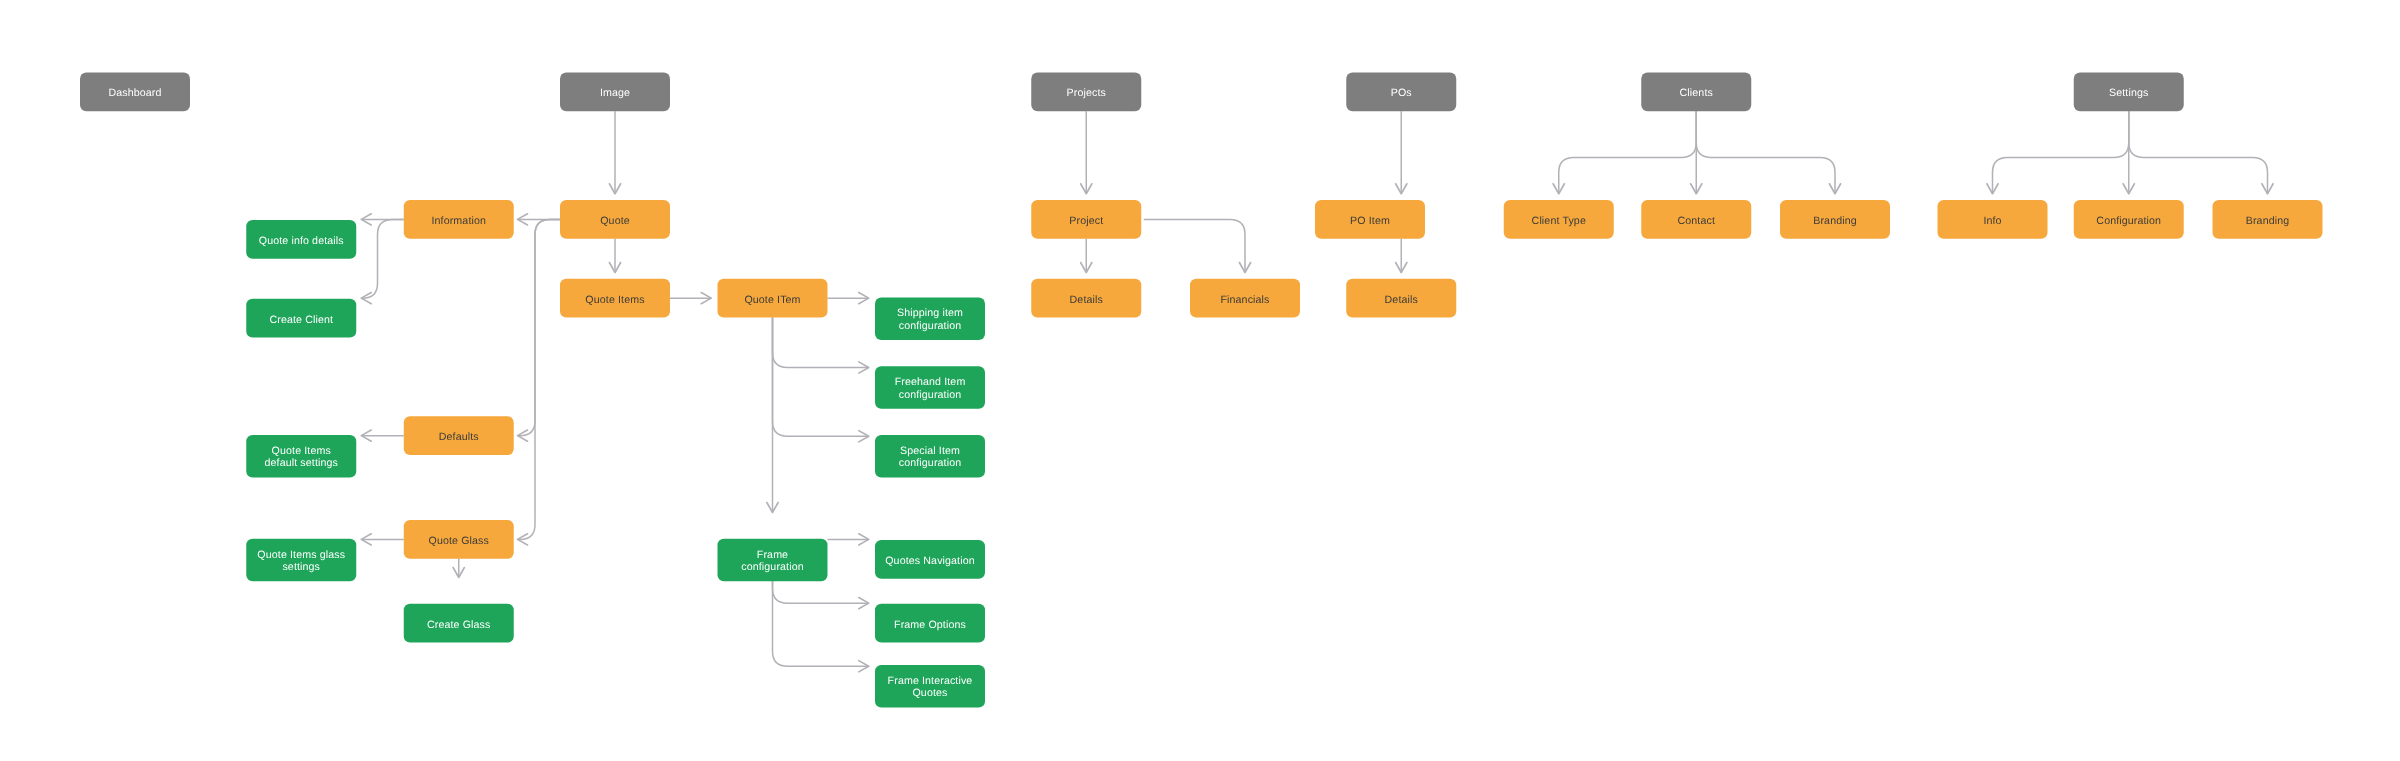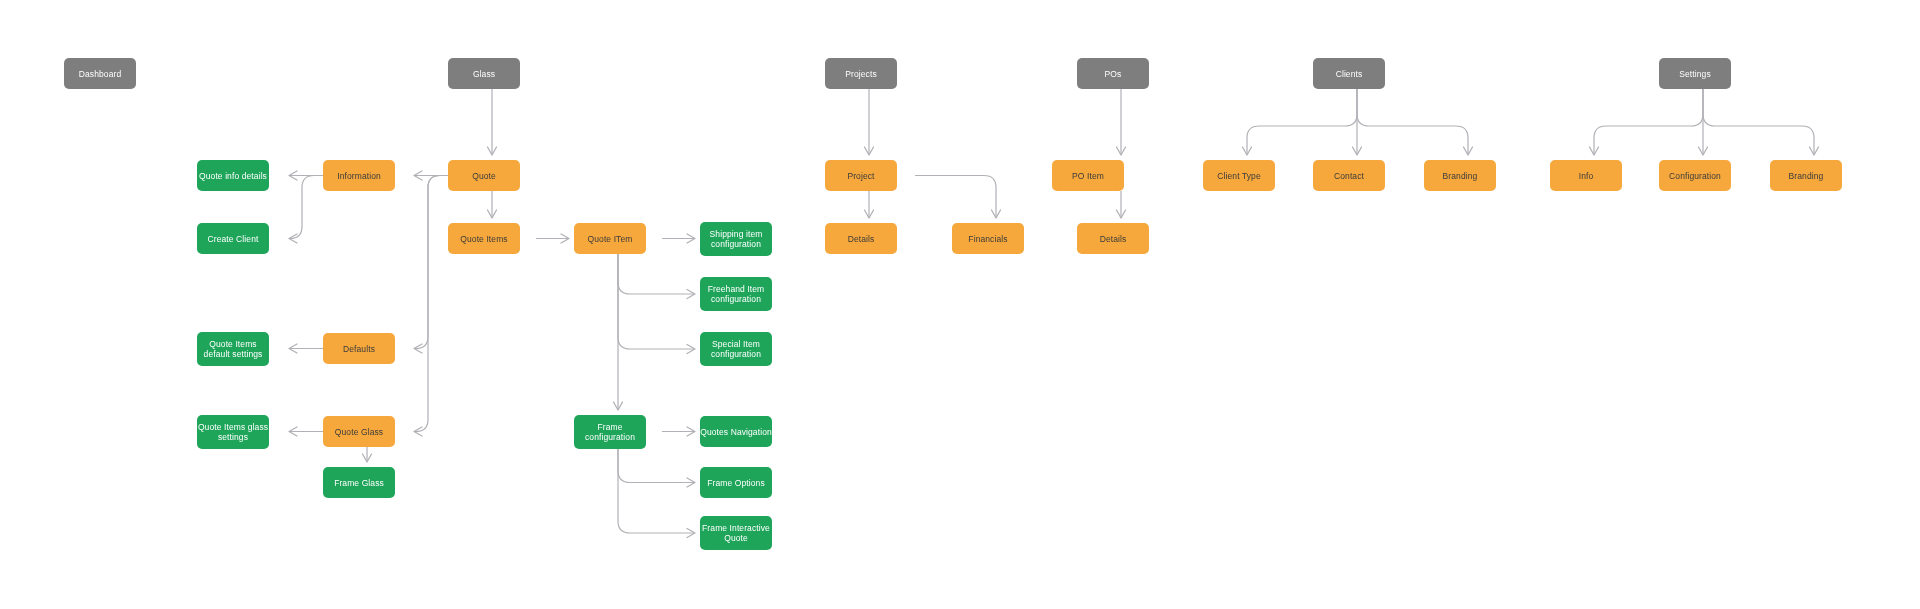--- a/index.html
+++ b/index.html
@@ -6,31 +6,31 @@
     --bg:#ffffff; --gray:#7e7e7e; --orange:#f6a83c; --green:#1ea55a;
     --edge:#b1b1b7; --graytext:#ffffff; --orangetext:#3b3b3b; --greentext:#ffffff;
   }
   html,body{margin:0;padding:0;background:var(--bg);}
   #canvas{
     position:relative; width:1920px; height:609px; background:var(--bg);
     overflow:hidden; font-family:"Liberation Sans","DejaVu Sans",sans-serif;
   }
   #edges{position:absolute;left:0;top:0;width:1920px;height:609px;}
   .node{
-    position:absolute; width:72px; box-sizing:border-box;
+    position:absolute; width:88px; box-sizing:border-box;
     display:flex; align-items:center; justify-content:center;
     text-align:center; border-radius:5px;
     font-size:8.5px; line-height:10px; font-weight:500;
     white-space:pre-line; letter-spacing:.1px;
   }
   .h1{height:31px}
   .h2{height:34px}
   .gray{background:var(--gray); color:var(--graytext);}
   .orange{background:var(--orange); color:var(--orangetext);text-align:right;}
-  .green{background:var(--green); color:var(--greentext);}
+  .green{background:var(--green); color:var(--greentext);margin-top:16px;}
 </style>
 </head>
 <body>
 
 <div id="canvas">
 
   <svg id="edges" xmlns="http://www.w3.org/2000/svg">
     <defs>
       <marker id="arrow" markerUnits="userSpaceOnUse" markerWidth="14" markerHeight="14" viewBox="0 0 14 14" refX="11" refY="7" orient="auto">
         <path d="M3,2.5 L11,7 L3,11.5" fill="none" stroke="var(--edge)" stroke-width="1.3" stroke-linecap="round" stroke-linejoin="round"></path>
@@ -63,21 +63,21 @@
       <path d="M1357,89 V114 Q1357,126 1345,126 H1259 Q1247,126 1247,138 V155" marker-end="url(#arrow)"></path>
       <path d="M1357,89 V155" marker-end="url(#arrow)"></path>
       <path d="M1357,89 V114 Q1357,126 1369,126 H1456 Q1468,126 1468,138 V155" marker-end="url(#arrow)"></path>
       <path d="M1703,89 V114 Q1703,126 1691,126 H1606 Q1594,126 1594,138 V155" marker-end="url(#arrow)"></path>
       <path d="M1703,89 V155" marker-end="url(#arrow)"></path>
       <path d="M1703,89 V114 Q1703,126 1715,126 H1802 Q1814,126 1814,138 V155" marker-end="url(#arrow)"></path>
     </g>
   </svg>
 
   <div class="node gray h1" style="left:64px;top:58px">Dashboard</div>
-  <div class="node gray h1" style="left:448px;top:58px">Glass</div>
+  <div class="node gray h1" style="left:448px;top:58px">Image</div>
   <div class="node gray h1" style="left:825px;top:58px">Projects</div>
   <div class="node gray h1" style="left:1077px;top:58px">POs</div>
   <div class="node gray h1" style="left:1313px;top:58px">Clients</div>
   <div class="node gray h1" style="left:1659px;top:58px">Settings</div>
 
   <div class="node green h1" style="left:197px;top:160px">Quote info details</div>
   <div class="node orange h1" style="left:323px;top:160px">Information</div>
   <div class="node orange h1" style="left:448px;top:160px">Quote</div>
   <div class="node green h1" style="left:197px;top:223px">Create Client</div>
   <div class="node orange h1" style="left:448px;top:223px">Quote Items</div>
@@ -90,24 +90,24 @@
 configuration</div>
   <div class="node green h2" style="left:197px;top:332px">Quote Items
 default settings</div>
   <div class="node orange h1" style="left:323px;top:333px">Defaults</div>
   <div class="node green h2" style="left:197px;top:415px">Quote Items glass
 settings</div>
   <div class="node orange h1" style="left:323px;top:416px">Quote Glass</div>
   <div class="node green h2" style="left:574px;top:415px">Frame
 configuration</div>
   <div class="node green h1" style="left:700px;top:416px">Quotes Navigation</div>
-  <div class="node green h1" style="left:323px;top:467px">Frame Glass</div>
+  <div class="node green h1" style="left:323px;top:467px">Create Glass</div>
   <div class="node green h1" style="left:700px;top:467px">Frame Options</div>
   <div class="node green h2" style="left:700px;top:516px">Frame Interactive
-Quote</div>
+Quotes</div>
 
   <div class="node orange h1" style="left:825px;top:160px">Project</div>
   <div class="node orange h1" style="left:825px;top:223px">Details</div>
   <div class="node orange h1" style="left:952px;top:223px">Financials</div>
 
   <div class="node orange h1" style="left:1052px;top:160px">PO Item</div>
   <div class="node orange h1" style="left:1077px;top:223px">Details</div>
 
   <div class="node orange h1" style="left:1203px;top:160px">Client Type</div>
   <div class="node orange h1" style="left:1313px;top:160px">Contact</div>

